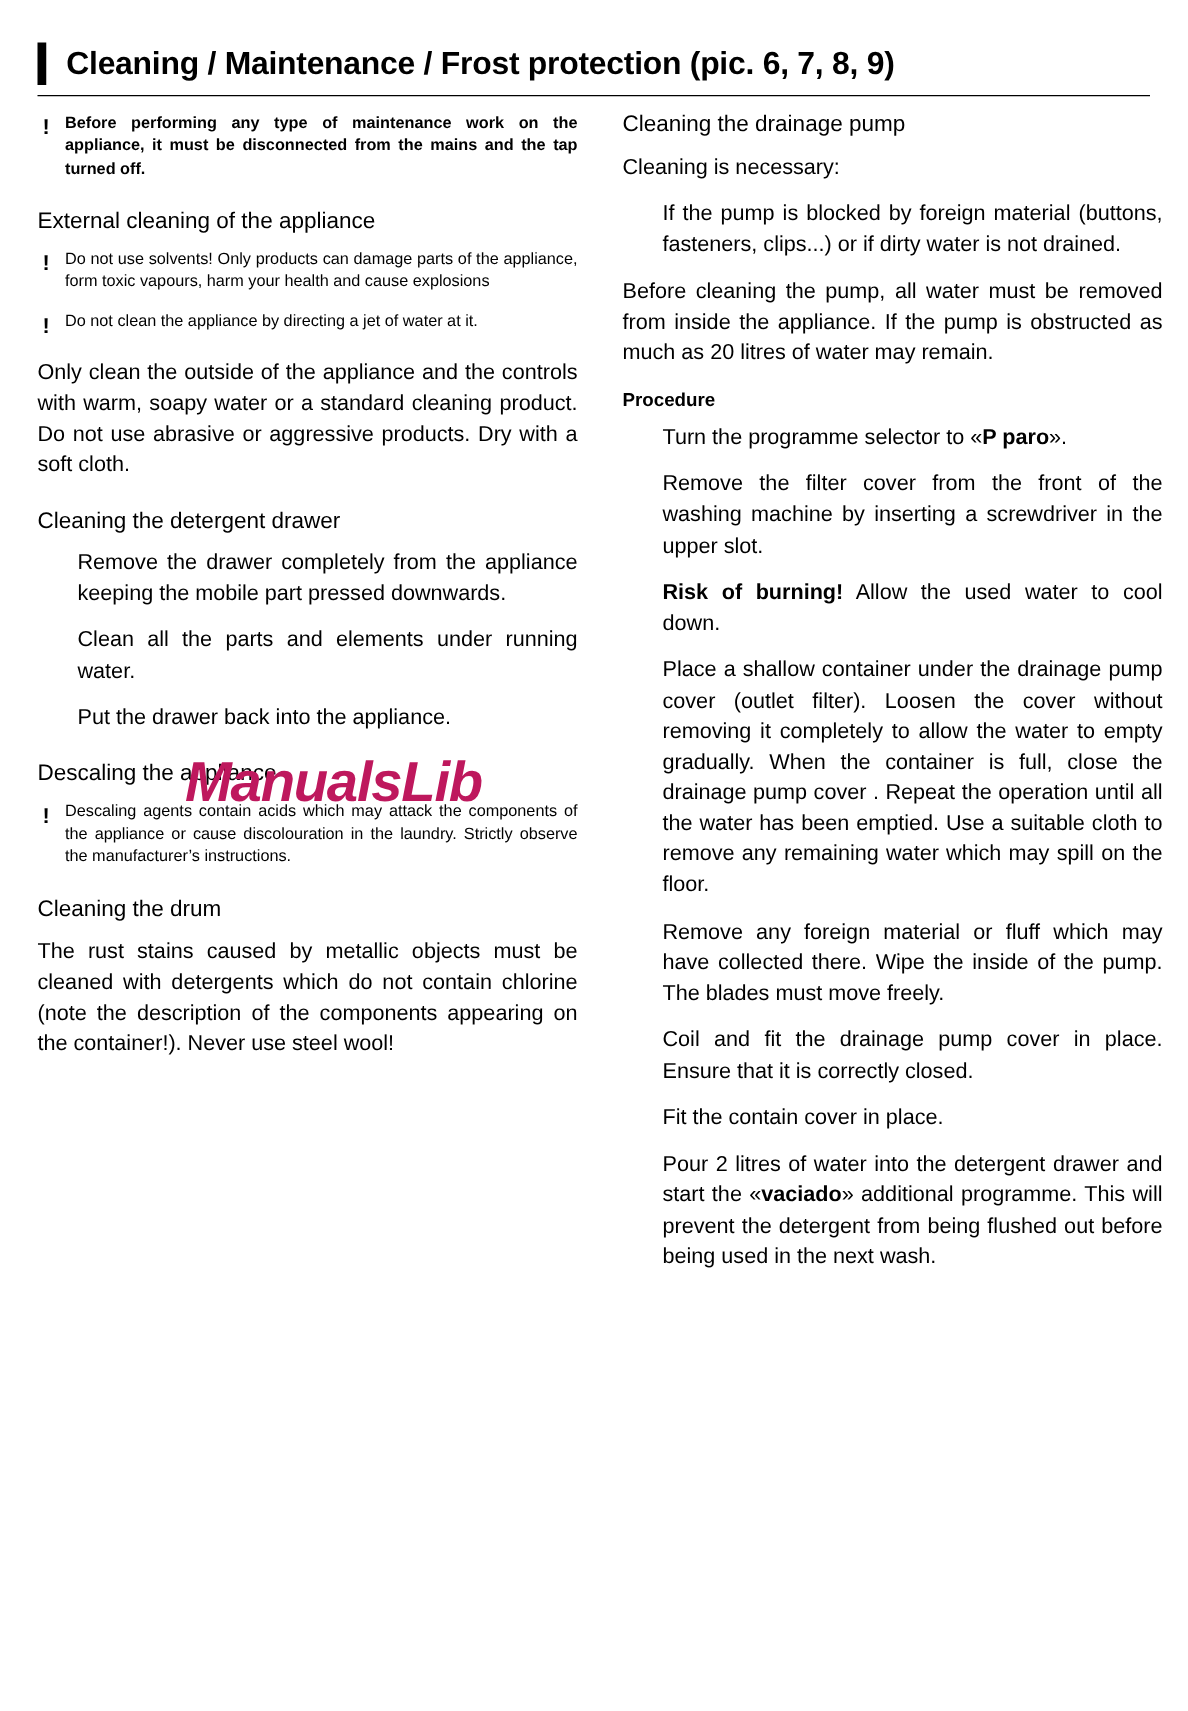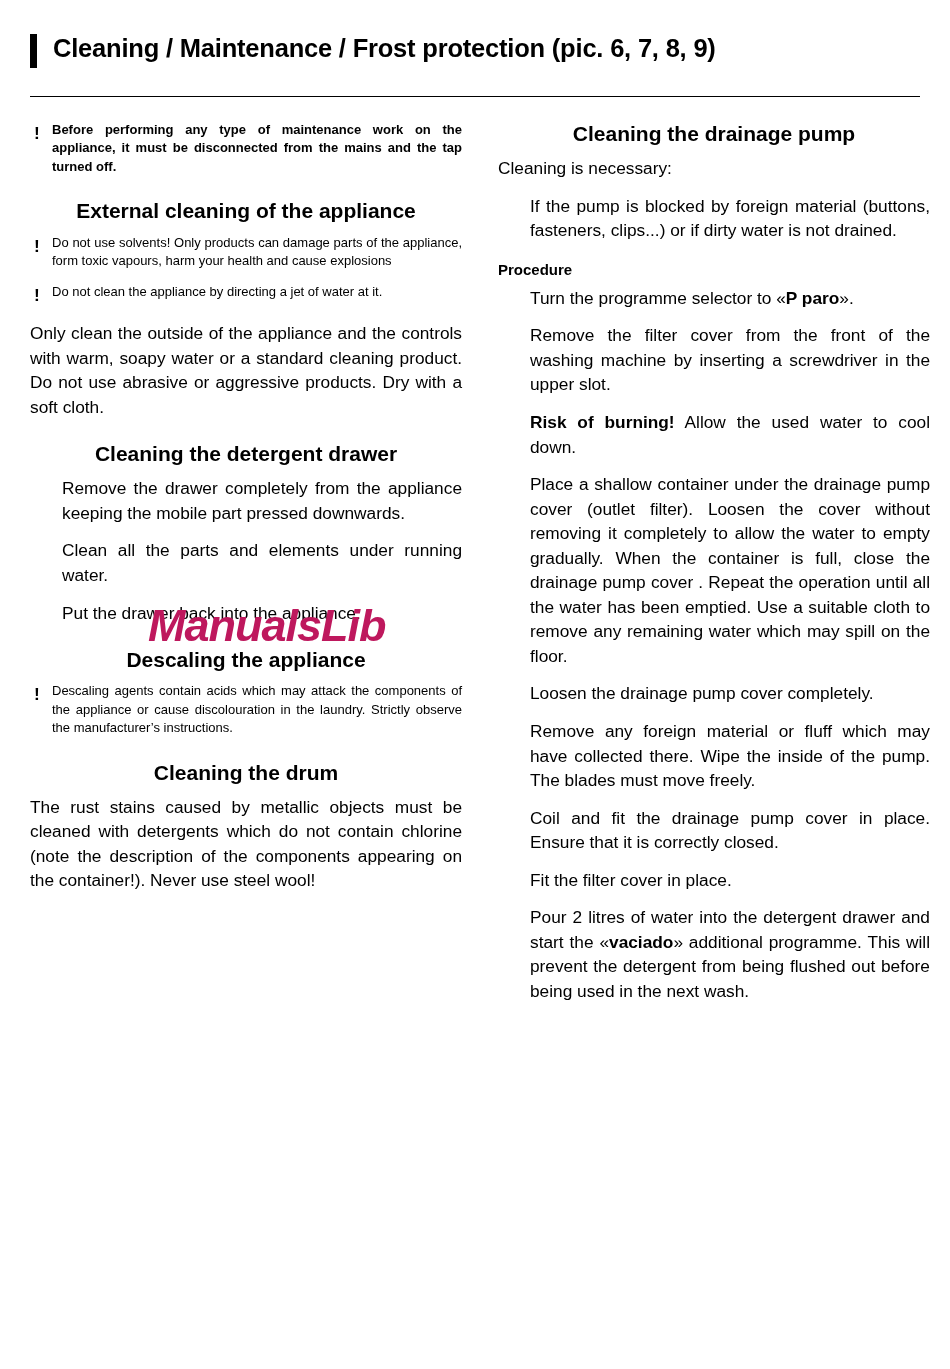--- a/index.html
+++ b/index.html
@@ -19,24 +19,24 @@
     position: relative;
     width: 950px;
     height: 1369px;
     box-sizing: border-box;
     padding: 34px 30px 0 30px;
   }
 
   
   .header {
     display: flex;
-    align-items: flex-start;
-    padding-bottom: 28px;
+    align-items: center;
+    padding-bottom: 8px;
     border-bottom: 1.5px solid #000;
-    margin-bottom: 24px;
+    margin-bottom: 12px;
   }
   .header-bar {
     width: 7px;
     height: 34px;
     background: #000;
     margin-right: 16px;
     flex: 0 0 auto;
   }
   .header-title {
     font-size: 25.5px;
@@ -52,25 +52,24 @@
     gap: 36px;
     align-items: flex-start;
   }
   .col {
     width: 432px;
     flex: 0 0 auto;
   }
 
   
   h2.section {
-    font-size: 21px;
-    font-weight: bold;
+    font-size: 18px;
+    font-weight: normal;
     margin: 22px 0 10px 0;
     line-height: 1.2;
-    text-align: center;
   }
   h2.section.first {
     margin-top: 0;
   }
   h3.sub {
     font-size: 15px;
     font-weight: bold;
     margin: 18px 0 8px 0;
   }
   p.body {
@@ -181,37 +180,37 @@
       <p class="body last">The rust stains caused by metallic objects must be cleaned with detergents which do not contain chlorine (note the description of the components appearing on the container!). Never use steel wool!</p>
     </div>
 
     <div class="col">
 
       <h2 class="section first">Cleaning the drainage pump</h2>
       <p class="body">Cleaning is necessary:</p>
 
       <p class="body indent">If the pump is blocked by foreign material (buttons, fasteners, clips...) or if dirty water is not drained.</p>
 
+      <p class="body">Before cleaning the pump, all water must be removed from inside the appliance. If the pump is obstructed as much as 20 litres of water may remain.</p>
 
       <h3 class="sub">Procedure</h3>
 
       <p class="body indent"><span>Turn the programme selector to «</span><span class="inline-bold">P     paro</span><span>».</span></p>
 
       <p class="body indent">Remove the filter cover from the front of the washing machine by inserting a screwdriver in the upper slot.</p>
 
       <p class="body indent"><span class="inline-bold">Risk of burning!</span> <span>Allow the used water to cool down.</span></p>
 
       <p class="body indent">Place a shallow container under the drainage pump cover (outlet filter). Loosen the cover without removing it completely to allow the water to empty gradually. When the container is full, close the drainage pump cover . Repeat the operation until all the water has been emptied. Use a suitable cloth to remove any remaining water which may spill on the floor.</p>
 
-      <p class="body indent">Loosen the drainage pump cover completely.</p>
 
       <p class="body indent">Remove any foreign material or fluff which may have collected there. Wipe the inside of the pump. The blades must move freely.</p>
 
       <p class="body indent">Coil and fit the drainage pump cover in place. Ensure that it is correctly closed.</p>
 
-      <p class="body indent">Fit the filter cover in place.</p>
+      <p class="body indent">Fit the contain cover in place.</p>
 
       <p class="body indent last"><span>Pour 2 litres of water into the detergent drawer and start the «</span><span class="inline-bold">vaciado</span><span>» additional programme. This will prevent the detergent from being flushed out before being used in the next wash.</span></p>
     </div>
   </div>
 
   <div class="watermark">ManualsLib</div>
 </div>
 
 </body></html>

